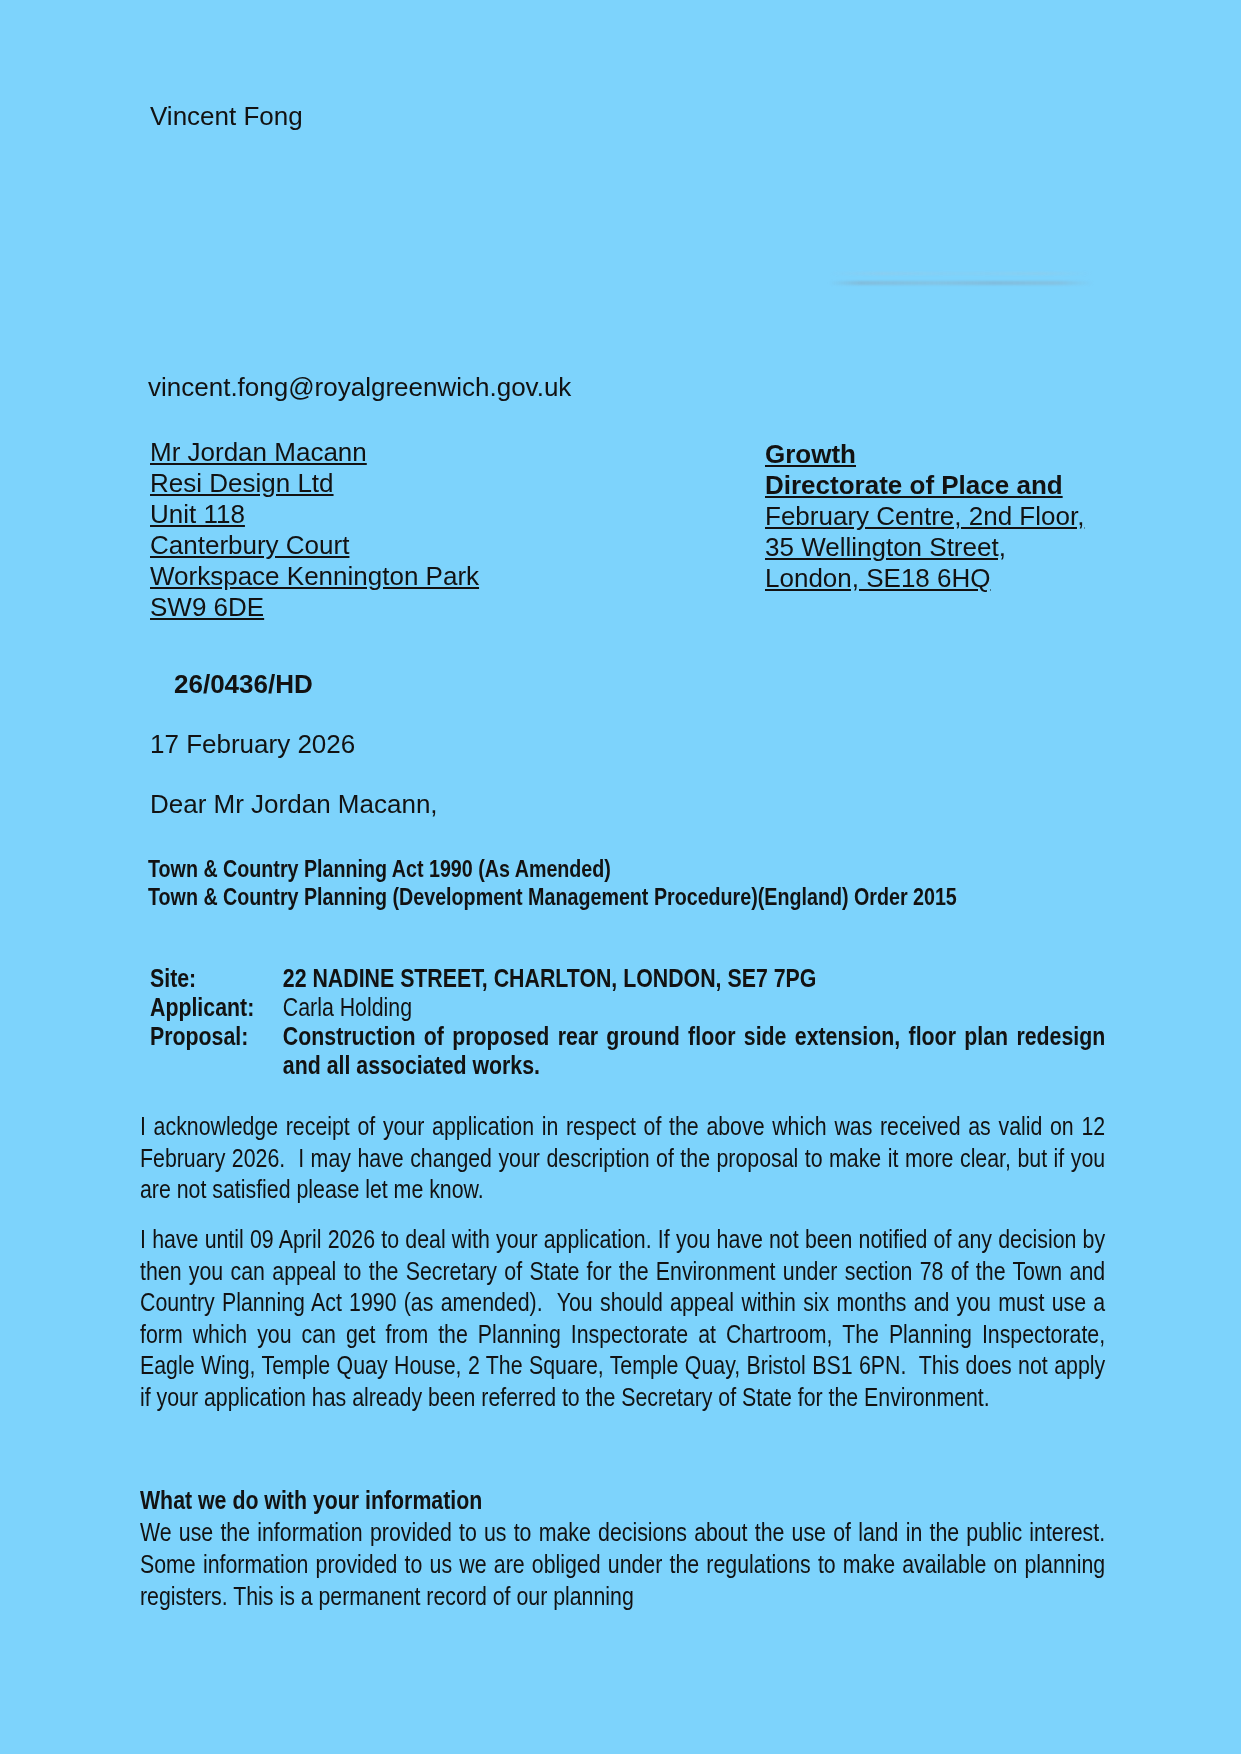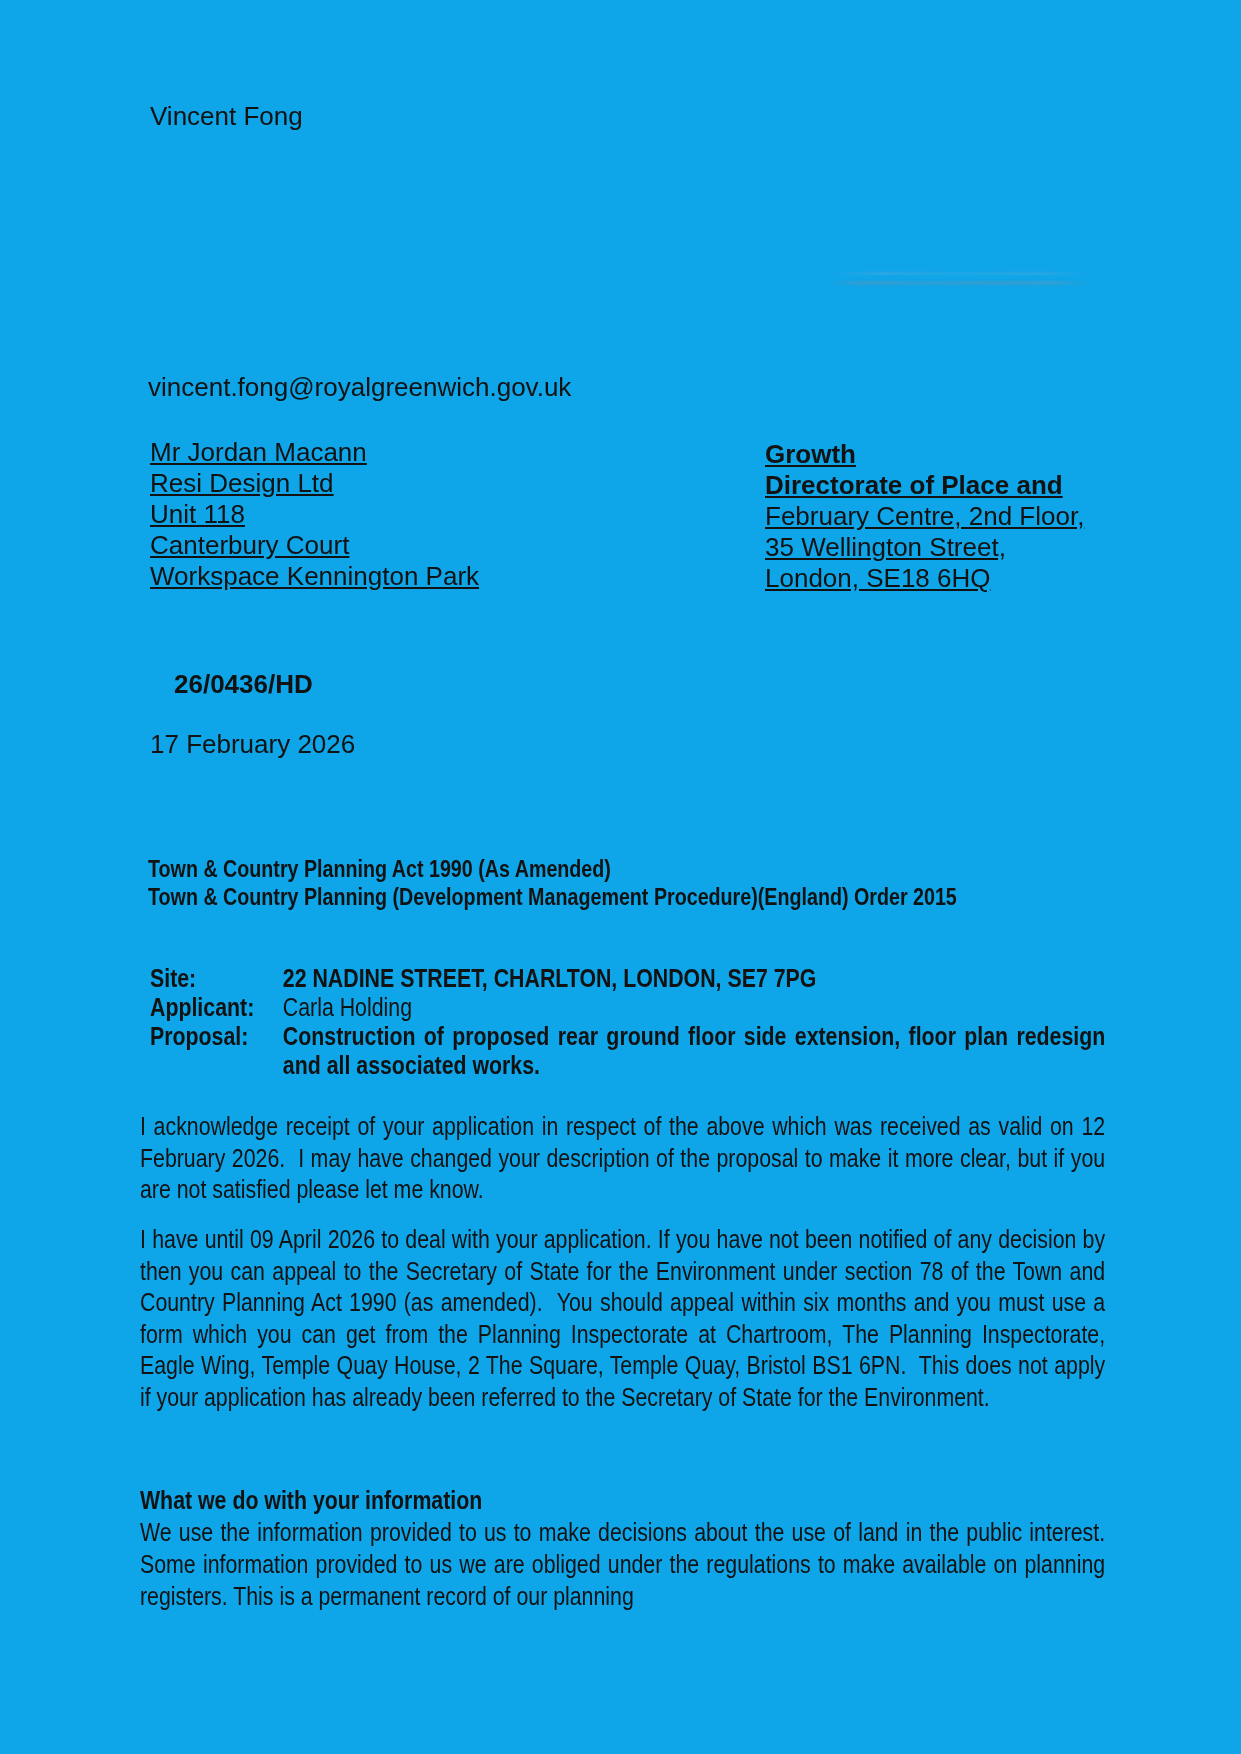--- a/index.html
+++ b/index.html
@@ -1,19 +1,19 @@
 <!DOCTYPE html>
 <html><head>
 <meta charset="utf-8">
 <style>
   html,body { margin:0; padding:0; background:#fff; }
   .page {
     position:relative;
     width:1241px; height:1754px;
-    background:#0ea5e9;
+    background:#7dd3fc;
     color:#121212;
     font-family:"Liberation Sans","DejaVu Sans",sans-serif;
     font-size:26px;
     overflow:hidden;
   }
   .abs { position:absolute; }
   .bold { font-weight:bold; }
   .lines div { line-height:31px;text-decoration:underline; }
   .condensed { transform:scaleX(0.82); transform-origin:0 0; }
   .nowrap { white-space:nowrap; }
@@ -69,34 +69,36 @@
   </div>
 
   <div class="abs" style="left:148px; top:372px;text-align:right;">vincent.fong@royalgreenwich.gov.uk</div>
 
   <div class="abs lines" style="left:150px; top:437px;">
     <div>Mr Jordan Macann</div>
     <div>Resi Design Ltd</div>
     <div>Unit 118</div>
     <div>Canterbury Court</div>
     <div>Workspace Kennington Park</div>
+    <div>SW9 6DE</div>
   </div>
 
   <div class="abs lines" style="left:765px; top:439px; width:330px;">
     <div class="bold">Growth</div>
     <div class="bold">Directorate of Place and</div>
     <div>February Centre, 2nd Floor,</div>
     <div>35 Wellington Street,</div>
     <div>London, SE18 6HQ</div>
   </div>
 
   <div class="abs bold" style="left:150px; top:669px;margin-left:24px;">26/0436/HD</div>
 
   <div class="abs" style="left:150px; top:729px;">17 February 2026</div>
 
+  <div class="abs" style="left:150px; top:789px;">Dear Mr Jordan Macann,</div>
 
   <div class="abs legal condensed" style="left:148px; top:855px;">
     <div class="nowrap">Town &amp; Country Planning Act 1990 (As Amended)</div>
     <div class="nowrap">Town &amp; Country Planning (Development Management Procedure)(England) Order 2015</div>
   </div>
 
   <div class="abs condensed app-grid" style="left:150px; top:964px;">
     <div class="label">Site:</div>
     <div class="bold">22 NADINE STREET, CHARLTON, LONDON, SE7 7PG</div>
     <div class="label">Applicant:</div>

